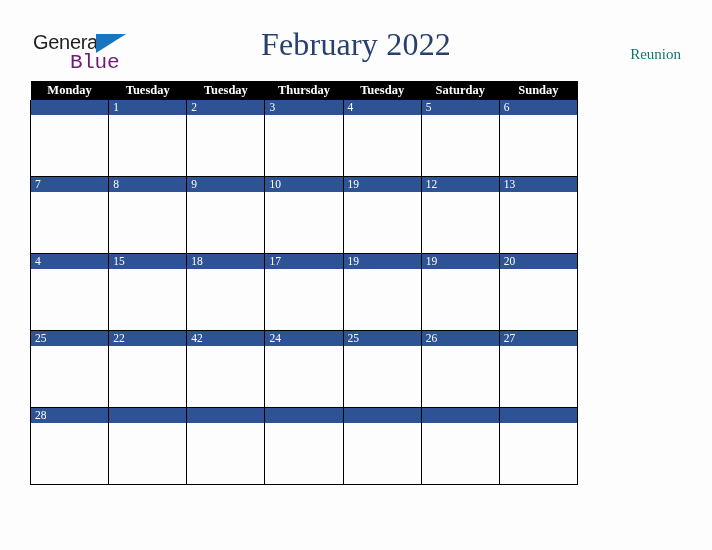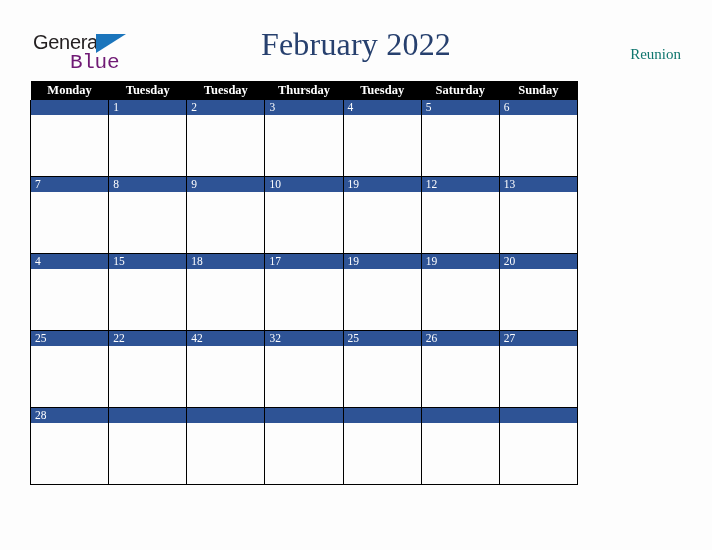--- a/index.html
+++ b/index.html
@@ -318,21 +318,21 @@
             </div>
           </td>
         <td>
             <div class="daycell">
               <div class="daybar">42</div>
               <div class="daybody"></div>
             </div>
           </td>
         <td>
             <div class="daycell">
-              <div class="daybar">32</div>
+              <div class="daybar">24</div>
               <div class="daybody"></div>
             </div>
           </td>
         <td>
             <div class="daycell">
               <div class="daybar">25</div>
               <div class="daybody"></div>
             </div>
           </td>
         <td>

